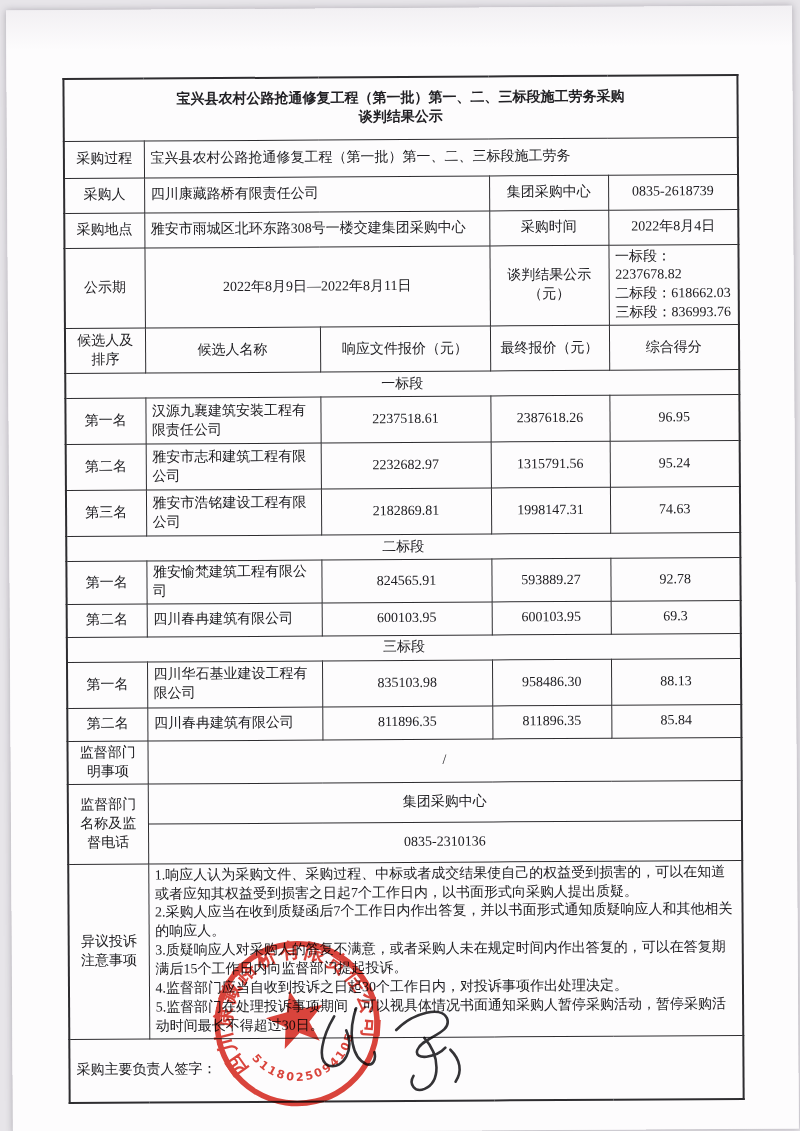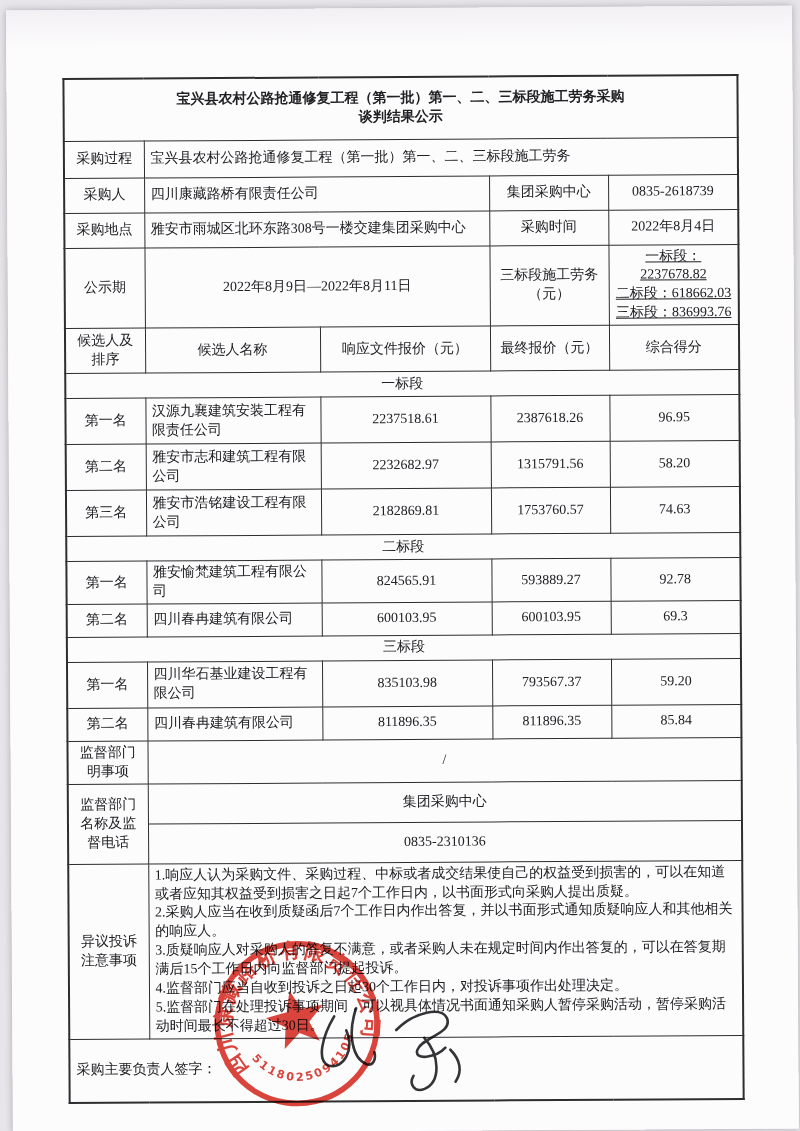--- a/index.html
+++ b/index.html
@@ -28,21 +28,21 @@
     vertical-align:middle;
     overflow:hidden;
     color:#212024;
   }
   td.center{text-align:center;}
   td.left{text-align:left;padding-left:8px;}
   .title-cell{text-align:center;font-weight:bold;font-size:17.5px;line-height:1.55;padding:6px 4px;}
   .band{text-align:center;font-size:14.5px;padding:1px;}
   .multiline{white-space:pre-line;}
   .label{text-align:center;padding:2px 2px;}
-  .limits{font-size:13.2px;line-height:1.35;text-align:center;padding-left:6px;white-space:pre-line;text-decoration:underline;}
+  .limits{font-size:13.2px;line-height:1.35;text-align:left;padding-left:6px;white-space:pre-line;}
   .notes{font-size:13.6px;line-height:19px;text-align:left;padding:4px 8px;vertical-align:middle;}
   .sig-cell{font-size:14.5px;text-align:left;padding-left:8px;}
   .num{font-size:14.5px;}
   
   tr.h-title{height:62px;} tr.h37{height:37px;} tr.h35{height:35px;}
   tr.h55{height:55px;} tr.h45{height:45px;} tr.h25{height:25px;}
   tr.h46{height:46px;} tr.h40{height:40px;} tr.h33{height:33px;}
   tr.h42{height:42px;} tr.h164{height:164px;} tr.h64{height:64px;}
   .stamp{
     position:absolute;left:198px;top:926px;width:174px;height:178px;
@@ -90,21 +90,21 @@
       <tr class="h35">
         <td class="label">采购地点</td>
         <td colspan="2" class="left">雅安市雨城区北环东路308号一楼交建集团采购中心</td>
         <td class="label">采购时间</td>
         <td class="center">2022年8月4日</td>
       </tr>
 
       <tr class="h55">
         <td class="label">公示期</td>
         <td colspan="2" class="center">2022年8月9日—2022年8月11日</td>
-        <td class="label">三标段施工劳务（元）</td>
+        <td class="label">谈判结果公示（元）</td>
         <td class="limits multiline">一标段：2237678.82
 二标段：618662.03
 三标段：836993.76</td>
       </tr>
 
       <tr class="h45">
         <td class="label multiline">候选人及
 排序</td>
         <td class="center">候选人名称</td>
         <td class="center">响应文件报价（元）</td>
@@ -120,27 +120,27 @@
         <td class="left">汉源九襄建筑安装工程有限责任公司</td>
         <td class="center num">2237518.61</td>
         <td class="center num">2387618.26</td>
         <td class="center num">96.95</td>
       </tr>
       <tr class="h46">
         <td class="label">第二名</td>
         <td class="left">雅安市志和建筑工程有限公司</td>
         <td class="center num">2232682.97</td>
         <td class="center num">1315791.56</td>
-        <td class="center num">58.20</td>
+        <td class="center num">95.24</td>
       </tr>
       <tr class="h46">
         <td class="label">第三名</td>
         <td class="left">雅安市浩铭建设工程有限公司</td>
         <td class="center num">2182869.81</td>
-        <td class="center num">1753760.57</td>
+        <td class="center num">1998147.31</td>
         <td class="center num">74.63</td>
       </tr>
 
       <tr class="h25">
         <td colspan="5" class="band">二标段</td>
       </tr>
       <tr class="h40">
         <td class="label">第一名</td>
         <td class="left">雅安愉梵建筑工程有限公司</td>
         <td class="center num">824565.91</td>
@@ -155,22 +155,22 @@
         <td class="center num">69.3</td>
       </tr>
 
       <tr class="h25">
         <td colspan="5" class="band">三标段</td>
       </tr>
       <tr class="h46">
         <td class="label">第一名</td>
         <td class="left">四川华石基业建设工程有限公司</td>
         <td class="center num">835103.98</td>
-        <td class="center num">793567.37</td>
-        <td class="center num">59.20</td>
+        <td class="center num">958486.30</td>
+        <td class="center num">88.13</td>
       </tr>
       <tr class="h33">
         <td class="label">第二名</td>
         <td class="left">四川春冉建筑有限公司</td>
         <td class="center num">811896.35</td>
         <td class="center num">811896.35</td>
         <td class="center num">85.84</td>
       </tr>
 
       <tr class="h42">

